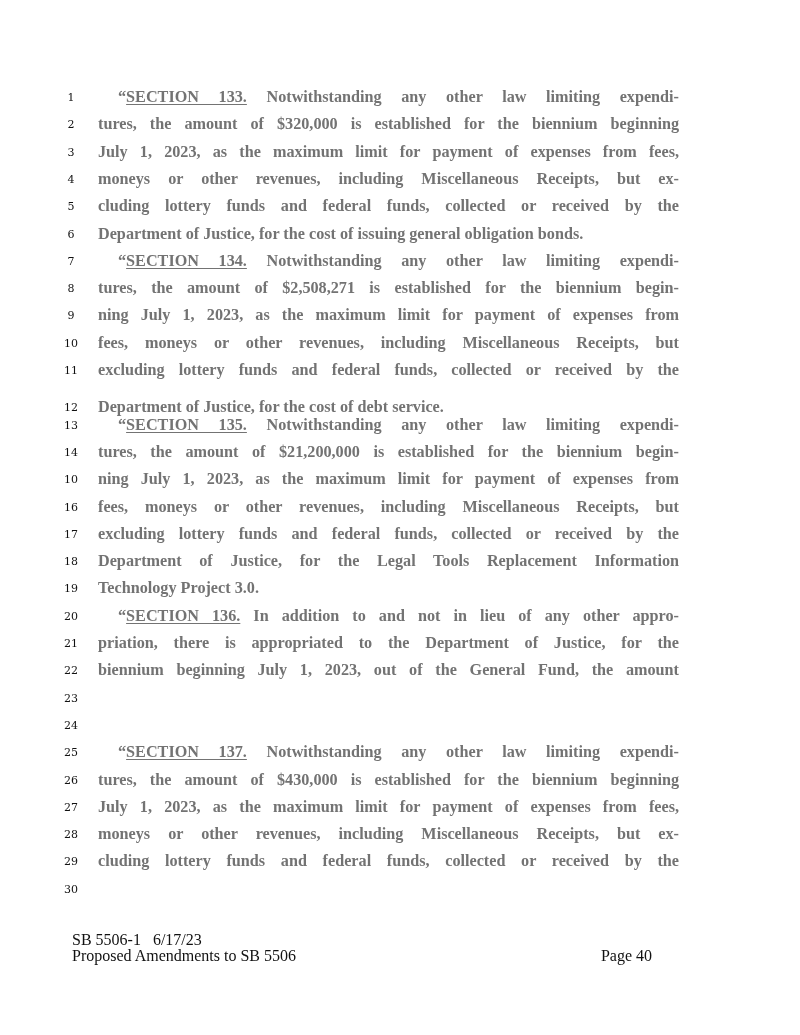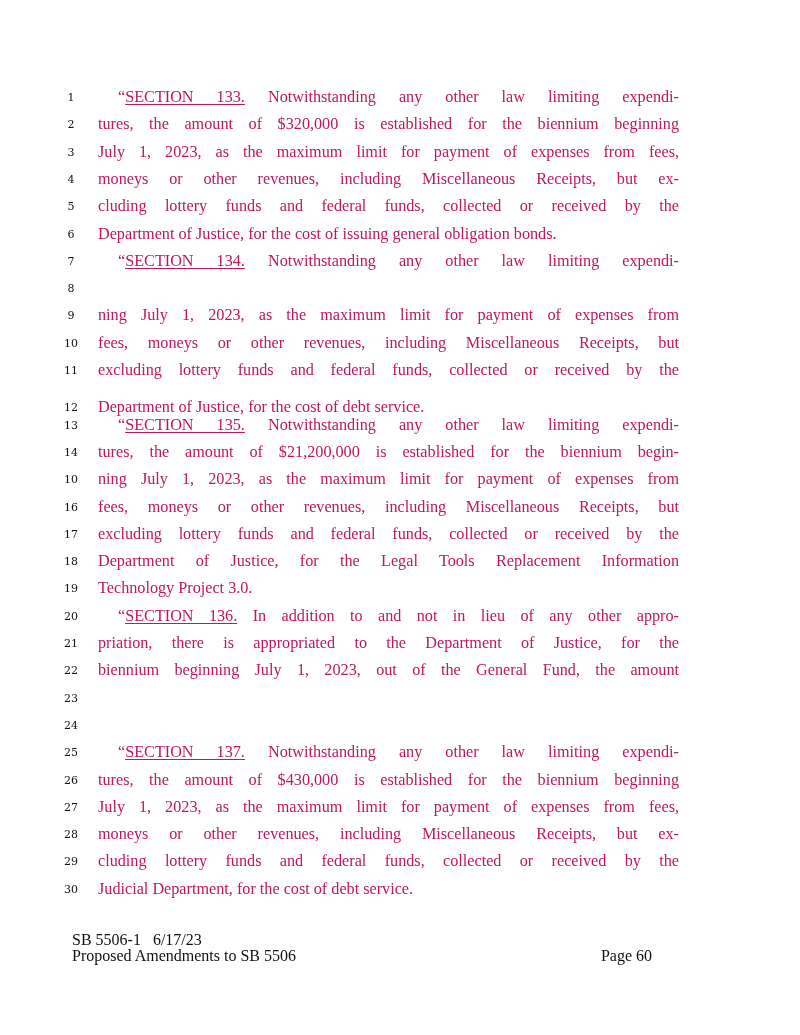--- a/index.html
+++ b/index.html
@@ -3,22 +3,22 @@
   <meta charset="utf-8">
   <style>
     html, body { margin: 0; padding: 0; background: #ffffff; }
     body { width: 800px; height: 1035px; position: relative; overflow: hidden; }
     .page { position: absolute; left: 0; top: 0; width: 800px; height: 1035px; background: #fff; }
     .lines { position: absolute; left: 0; top: 84px; width: 800px; }
     .line { position: absolute; left: 0; width: 800px; height: 27.3px; }
     .ln { position: absolute; left: 60px; width: 22px; text-align: center;
           font-family: "DejaVu Serif", serif; font-size: 11px; color: #111; line-height: 27.3px; }
     .txt { position: absolute; left: 98px; width: 581px;
-           font-family: "Liberation Serif", serif; font-weight: normal; font-size: 16.2px;
-           color: #be185d; line-height: 27.3px; white-space: nowrap;
+           font-family: "Liberation Serif", serif; font-weight: bold; font-size: 16.2px;
+           color: #737373; line-height: 27.3px; white-space: nowrap;
            text-align: justify; text-align-last: justify; }
     .txt.last { text-align-last: left; }
     .txt.indent { left: 118px; width: 561px; }
     .sec { text-decoration: underline; text-underline-offset: 2px; }
     .footer { position: absolute; left: 72px; top: 932px; width: 580px;
               font-family: "Liberation Serif", serif; font-size: 16px; color: #111; line-height: 16px; }
     .footer .row { position: relative; height: 16px; white-space: nowrap; }
     .footer .page-num { position: absolute; right: 0; top: 0; }
   </style>
 </head>
@@ -49,20 +49,21 @@
       <div class="line" style="top: 136.5px;">
         <span class="ln">6</span>
         <span class="txt last">Department of Justice, for the cost of issuing general obligation bonds.</span>
       </div>
       <div class="line" style="top: 163.8px;">
         <span class="ln">7</span>
         <span class="txt indent"><span>“</span><span class="sec">SECTION 134.</span><span> Notwithstanding any other law limiting expendi-</span></span>
       </div>
       <div class="line" style="top: 191.1px;">
         <span class="ln">8</span>
+        <span class="txt">tures, the amount of $2,508,271 is established for the biennium begin-</span>
       </div>
       <div class="line" style="top: 218.4px;">
         <span class="ln">9</span>
         <span class="txt">ning July 1, 2023, as the maximum limit for payment of expenses from</span>
       </div>
       <div class="line" style="top: 245.7px;">
         <span class="ln">10</span>
         <span class="txt">fees, moneys or other revenues, including Miscellaneous Receipts, but</span>
       </div>
       <div class="line" style="top: 273px;">
@@ -134,27 +135,26 @@
       <div class="line" style="top: 737.1px;">
         <span class="ln">28</span>
         <span class="txt">moneys or other revenues, including Miscellaneous Receipts, but ex-</span>
       </div>
       <div class="line" style="top: 764.4px;">
         <span class="ln">29</span>
         <span class="txt">cluding lottery funds and federal funds, collected or received by the</span>
       </div>
       <div class="line" style="top: 791.7px;">
         <span class="ln">30</span>
-        <span class="txt last">Judicial Department, for the cost of debt service.</span>
       </div>
     </div>
 
   <div class="footer">
     <div class="row">
       <span>SB 5506-1</span>&nbsp;&nbsp;
       <span>6/17/23</span>
     </div>
     <div class="row">
       <span>Proposed Amendments to SB 5506</span>
-      <span class="page-num">Page 60</span>
+      <span class="page-num">Page 40</span>
     </div>
   </div>
 </div>
 
 </body></html>

